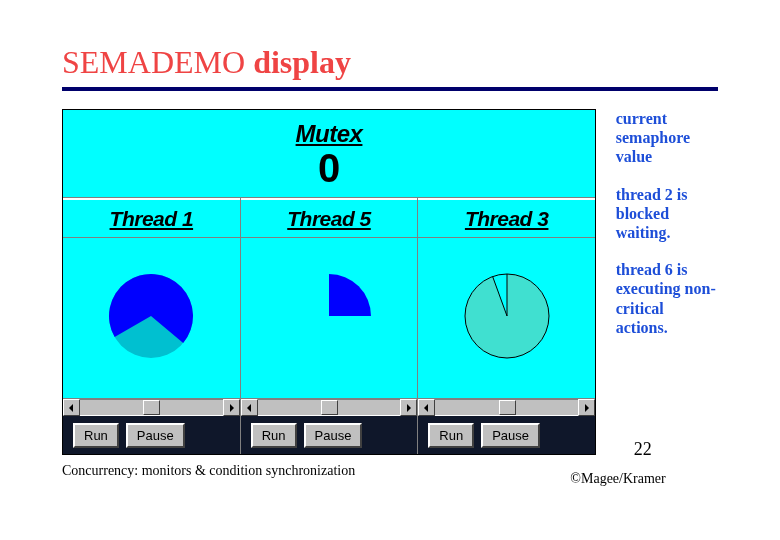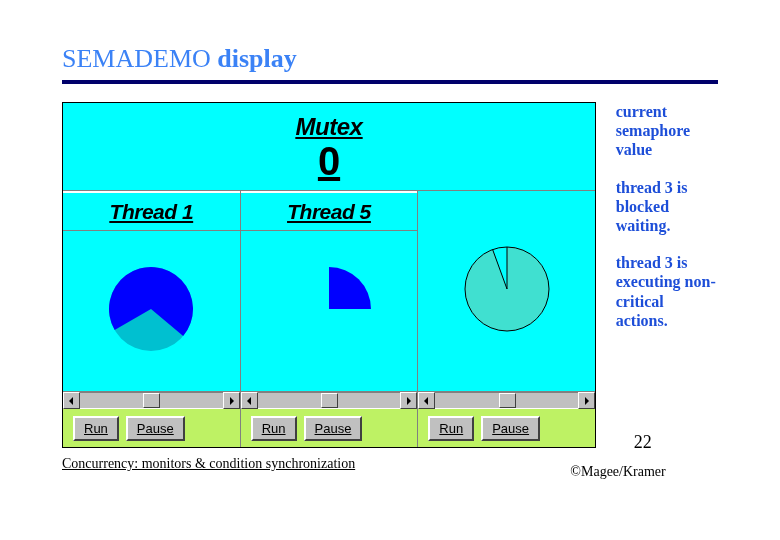--- a/index.html
+++ b/index.html
@@ -1,22 +1,22 @@
 <!DOCTYPE html>
 <html><head>
 <meta charset="utf-8">
 <style>
   * { box-sizing: border-box; margin: 0; padding: 0; }
   body { width: 780px; height: 540px; background: #fff; font-family: "Times New Roman", Times, serif; }
   .slide { padding: 44px 62px 0 62px; }
-  .title { font-size: 26px; color: #3b82f6; }
+  .title { font-size: 32px; color: #ef4444; }
   .title .bold { font-weight: bold; }
   .rule { height: 4px; background: #00006b; margin-top: 6px; }
   .content { display: flex; margin-top: 18px; }
-  .left { width: 638px; text-decoration: underline; }
+  .left { width: 638px; }
   .right { width: 120px; margin-left: 10px; font-size: 16px; line-height: 1.2; font-weight: bold; color: #1d4ed8; }
   .right p { margin-bottom: 18px; }
 
   .app { width: 534px; height: 346px; background: #c0c0c0; border: 1px solid #000; display: flex; flex-direction: column; }
   .mutex-row { flex: 0 0 88px; background: #00ffff; border-bottom: 1px solid #808080; display: flex; flex-direction: column; align-items: center; justify-content: center; }
   .mutex-title { font-family: Arial, Helvetica, sans-serif; font-style: italic; font-weight: bold; font-size: 24px; text-decoration: underline; letter-spacing: -0.5px; }
   .mutex-val { font-family: Arial, Helvetica, sans-serif; font-weight: bold; font-size: 40px; line-height: 1; }
 
   .threads-row { flex: 1; display: flex; background: #c0c0c0; }
   .thcol { flex: 1; display: flex; flex-direction: column; border-right: 1px solid #808080; }
@@ -24,21 +24,21 @@
   .thhead { height: 40px; background: #00ffff; border-top: 2px solid #fff; border-bottom: 1px solid #808080; display: flex; align-items: center; justify-content: center; }
   .thname { font-family: Arial, Helvetica, sans-serif; font-style: italic; font-weight: bold; font-size: 21px; text-decoration: underline; letter-spacing: -0.5px; }
   .tharea { flex: 1; background: #00ffff; display: flex; align-items: center; justify-content: center; }
 
   .scroll { height: 18px; background: #c0c0c0; border-top: 1px solid #808080; display: flex; align-items: stretch; }
   .scrbtn { width: 17px; background: #c0c0c0; border: 1px solid #fff; border-right-color: #404040; border-bottom-color: #404040; display: flex; align-items: center; justify-content: center; }
   .scrtrack { flex: 1; background: #c0c0c0; position: relative; border-top: 1px solid #808080; border-bottom: 1px solid #fff; }
   .scrthumb { position: absolute; top: 0; bottom: 0; width: 17px; left: 50%; margin-left: -8px; background: #c0c0c0; border: 1px solid #fff; border-right-color: #404040; border-bottom-color: #404040; }
   .scrbtn svg { width: 7px; height: 8px; display: block; }
 
-  .btnrow { height: 38px; background: #bef264; display: flex; align-items: center; padding: 0 10px; gap: 7px; }
+  .btnrow { height: 38px; background: #0f172a; display: flex; align-items: center; padding: 0 10px; gap: 7px; }
   .winbtn { font-family: Arial, Helvetica, sans-serif; font-size: 13px; padding: 3px 9px; background: #c0c0c0; border: 2px solid; border-color: #fff #404040 #404040 #fff; cursor: default; }
 
   .footer { position: relative; margin-top: 8px; font-size: 14px; color: #000; }
   .footnote { font-family: "Times New Roman", serif; margin-top: 34px; }
   .pageno { position: absolute; right: -46px; top: -24px; font-size: 18px; font-family: "Times New Roman", serif; }
   .copyright { position: absolute; right: -60px; top: 8px; font-size: 14px; }
 </style>
 </head>
 <body>
 
@@ -109,20 +109,23 @@
                     <path d="M2 0 L2 8 L6 4 Z" fill="#000"></path>
                   </svg>
                 </div>
     </div>
     <div class="btnrow">
       <span class="winbtn">Run</span>
       <span class="winbtn">Pause</span>
     </div>
             </div>
             <div class="thcol">
+    <div class="thhead">
+      <span class="thname">Thread 3</span>
+    </div>
     <div class="tharea">
       <span><svg width="90" height="90" viewBox="0 0 90 90">
                     <path d="M 45 45 L 45 3 A 42 42 0 1 1 30.63515398032189 5.532909926991856 Z" fill="#40e0d0"></path>
                     <circle cx="45" cy="45" r="42" fill="none" stroke="#000" stroke-width="1"></circle>
                     <line x1="45" y1="45" x2="45" y2="3" stroke="#000" stroke-width="1"></line>
                     <line x1="45" y1="45" x2="30.63515398032189" y2="5.532909926991856" stroke="#000" stroke-width="1"></line>
                   </svg></span>
     </div>
     <div class="scroll">
       <div class="scrbtn">
@@ -148,17 +151,17 @@
       </div>
       <div class="footer">
         <span class="footnote">Concurrency: monitors &amp; condition synchronization</span>
         <span class="pageno">22</span>
         <span class="copyright">©Magee/Kramer</span>
       </div>
     </div>
 
     <div class="right">
       <p>current semaphore value</p>
-      <p>thread 3 is blocked waiting.</p>
-      <p>thread 3 is executing non-critical actions.</p>
+      <p>thread 2 is blocked waiting.</p>
+      <p>thread 6 is executing non-critical actions.</p>
     </div>
   </div>
 </div>
 
 </body></html>

